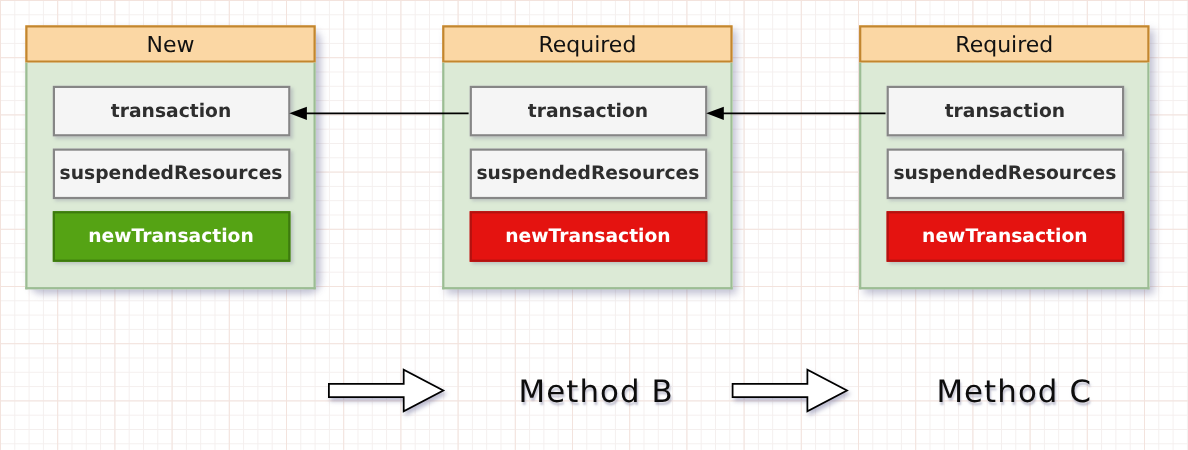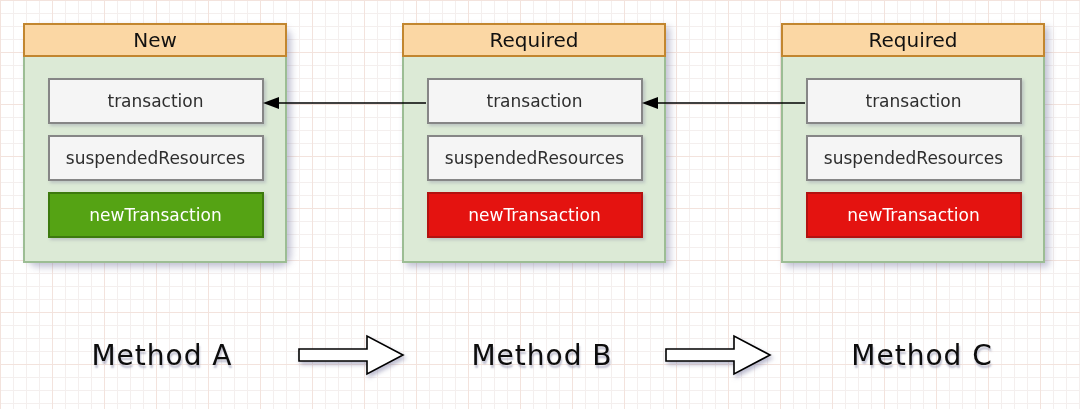--- a/index.html
+++ b/index.html
@@ -27,21 +27,21 @@
   .state-box.b3{left:781px;}
   .box-header{
     height:30px;border:2px solid var(--header-border);
     background:var(--header-bg);
     display:flex;align-items:center;justify-content:center;
     font-size:20px;color:#111;
   }
   .box-body{
     height:183px;border:2px solid var(--body-border);border-top:none;
     background:var(--body-bg);
-    padding:21px 21px 0 22px;box-sizing:content-box;
+    padding:21px 21px 0 22px;box-sizing:content-box;font-weight:bold;
   }
   .field{
     width:212px;height:42px;margin:0 auto 11px auto;
     border:2px solid var(--field-border);
     background:var(--field-bg);
     display:flex;align-items:center;justify-content:center;
     font-size:17px;color:#2e2e2e;
     box-shadow:2px 2px 3px rgba(130,130,155,0.35);
   }
   .field.ntx-green{
@@ -139,17 +139,16 @@
     <svg width="108" height="44" viewBox="0 0 108 44">
       <polygon points="2,16 70,16 70,3 106,22 70,41 70,28 2,28"></polygon>
     </svg>
   </div>
   <div class="flow-arrow fa2">
     <svg width="108" height="44" viewBox="0 0 108 44">
       <polygon points="2,16 70,16 70,3 106,22 70,41 70,28 2,28"></polygon>
     </svg>
   </div>
 
-  <div class="method-label m1">Method A</div>
   <div class="method-label m3">Method C</div>
   <div class="method-label m2">Method B</div>
 
 </div>
 
 </body></html>

